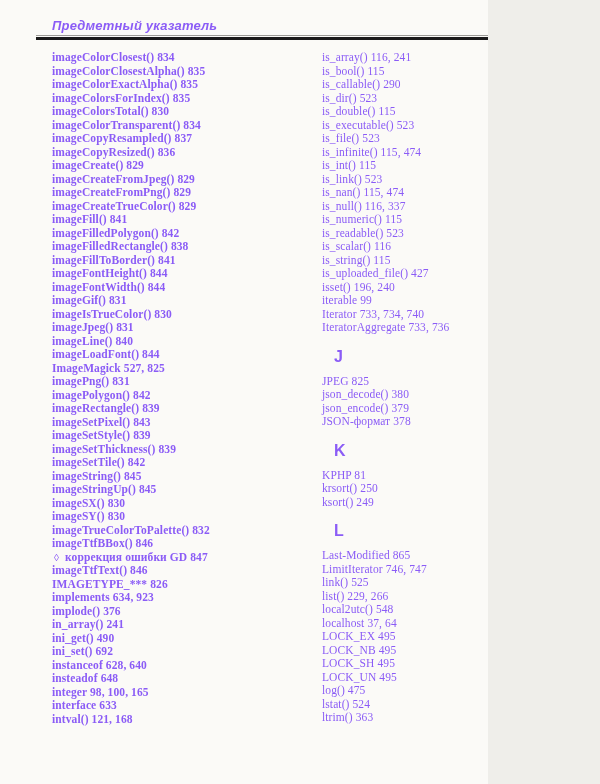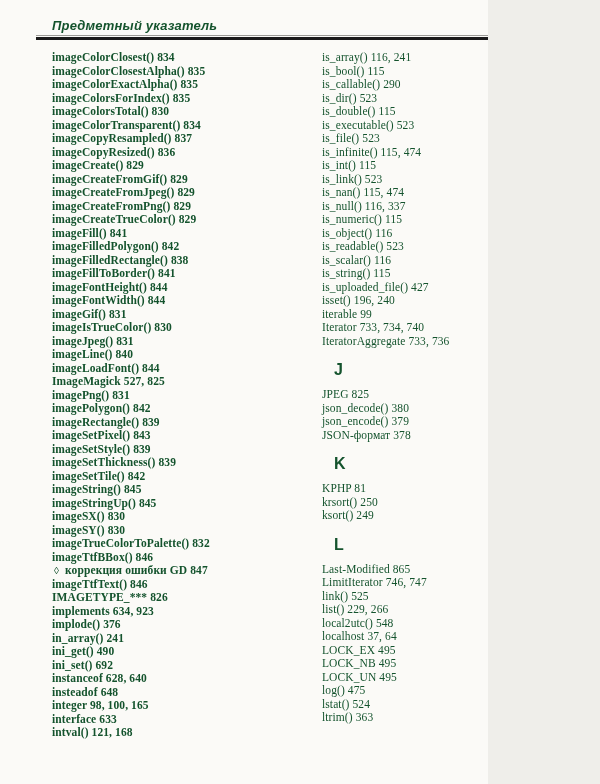--- a/index.html
+++ b/index.html
@@ -5,21 +5,21 @@
   html, body { margin: 0; padding: 0; }
   body {
     width: 600px; height: 784px;
     background: #efeeea;
     font-family: "Liberation Serif", serif;
   }
   .page {
     position: relative;
     width: 488px; height: 784px;
     background: #fbfaf7;
-    color: #14532d;
+    color: #8b5cf6;
     overflow: hidden;
   }
   
   .header {
     position: absolute;
     left: 36px; top: 18px;
     width: 511px;
   }
   .header-row {
     display: flex;
@@ -85,21 +85,20 @@
     <div class="col col-left">
         <div class="entry"><span class="term">imageColorClosest()</span><span> </span><span class="pages">834</span></div>
         <div class="entry"><span class="term">imageColorClosestAlpha()</span><span> </span><span class="pages">835</span></div>
         <div class="entry"><span class="term">imageColorExactAlpha()</span><span> </span><span class="pages">835</span></div>
         <div class="entry"><span class="term">imageColorsForIndex()</span><span> </span><span class="pages">835</span></div>
         <div class="entry"><span class="term">imageColorsTotal()</span><span> </span><span class="pages">830</span></div>
         <div class="entry"><span class="term">imageColorTransparent()</span><span> </span><span class="pages">834</span></div>
         <div class="entry"><span class="term">imageCopyResampled()</span><span> </span><span class="pages">837</span></div>
         <div class="entry"><span class="term">imageCopyResized()</span><span> </span><span class="pages">836</span></div>
         <div class="entry"><span class="term">imageCreate()</span><span> </span><span class="pages">829</span></div>
-        <div class="entry"><span class="term">imageCreateFromGif()</span><span> </span><span class="pages">829</span></div>
         <div class="entry"><span class="term">imageCreateFromJpeg()</span><span> </span><span class="pages">829</span></div>
         <div class="entry"><span class="term">imageCreateFromPng()</span><span> </span><span class="pages">829</span></div>
         <div class="entry"><span class="term">imageCreateTrueColor()</span><span> </span><span class="pages">829</span></div>
         <div class="entry"><span class="term">imageFill()</span><span> </span><span class="pages">841</span></div>
         <div class="entry"><span class="term">imageFilledPolygon()</span><span> </span><span class="pages">842</span></div>
         <div class="entry"><span class="term">imageFilledRectangle()</span><span> </span><span class="pages">838</span></div>
         <div class="entry"><span class="term">imageFillToBorder()</span><span> </span><span class="pages">841</span></div>
         <div class="entry"><span class="term">imageFontHeight()</span><span> </span><span class="pages">844</span></div>
         <div class="entry"><span class="term">imageFontWidth()</span><span> </span><span class="pages">844</span></div>
         <div class="entry"><span class="term">imageGif()</span><span> </span><span class="pages">831</span></div>
@@ -142,21 +141,20 @@
         <div class="entry"><span class="term">is_dir()</span><span> </span><span class="pages">523</span></div>
         <div class="entry"><span class="term">is_double()</span><span> </span><span class="pages">115</span></div>
         <div class="entry"><span class="term">is_executable()</span><span> </span><span class="pages">523</span></div>
         <div class="entry"><span class="term">is_file()</span><span> </span><span class="pages">523</span></div>
         <div class="entry"><span class="term">is_infinite()</span><span> </span><span class="pages">115, 474</span></div>
         <div class="entry"><span class="term">is_int()</span><span> </span><span class="pages">115</span></div>
         <div class="entry"><span class="term">is_link()</span><span> </span><span class="pages">523</span></div>
         <div class="entry"><span class="term">is_nan()</span><span> </span><span class="pages">115, 474</span></div>
         <div class="entry"><span class="term">is_null()</span><span> </span><span class="pages">116, 337</span></div>
         <div class="entry"><span class="term">is_numeric()</span><span> </span><span class="pages">115</span></div>
-        <div class="entry"><span class="term">is_object()</span><span> </span><span class="pages">116</span></div>
         <div class="entry"><span class="term">is_readable()</span><span> </span><span class="pages">523</span></div>
         <div class="entry"><span class="term">is_scalar()</span><span> </span><span class="pages">116</span></div>
         <div class="entry"><span class="term">is_string()</span><span> </span><span class="pages">115</span></div>
         <div class="entry"><span class="term">is_uploaded_file()</span><span> </span><span class="pages">427</span></div>
         <div class="entry"><span class="term">isset()</span><span> </span><span class="pages">196, 240</span></div>
         <div class="entry"><span class="term">iterable</span><span> </span><span class="pages">99</span></div>
         <div class="entry"><span class="term">Iterator</span><span> </span><span class="pages">733, 734, 740</span></div>
         <div class="entry"><span class="term">IteratorAggregate</span><span> </span><span class="pages">733, 736</span></div>
         <div class="section-heading">J</div>
         <div class="entry"><span class="term">JPEG</span><span> </span><span class="pages">825</span></div>
@@ -169,20 +167,21 @@
         <div class="entry"><span class="term">ksort()</span><span> </span><span class="pages">249</span></div>
         <div class="section-heading">L</div>
         <div class="entry"><span class="term">Last-Modified</span><span> </span><span class="pages">865</span></div>
         <div class="entry"><span class="term">LimitIterator</span><span> </span><span class="pages">746, 747</span></div>
         <div class="entry"><span class="term">link()</span><span> </span><span class="pages">525</span></div>
         <div class="entry"><span class="term">list()</span><span> </span><span class="pages">229, 266</span></div>
         <div class="entry"><span class="term">local2utc()</span><span> </span><span class="pages">548</span></div>
         <div class="entry"><span class="term">localhost</span><span> </span><span class="pages">37, 64</span></div>
         <div class="entry"><span class="term">LOCK_EX</span><span> </span><span class="pages">495</span></div>
         <div class="entry"><span class="term">LOCK_NB</span><span> </span><span class="pages">495</span></div>
+        <div class="entry"><span class="term">LOCK_SH</span><span> </span><span class="pages">495</span></div>
         <div class="entry"><span class="term">LOCK_UN</span><span> </span><span class="pages">495</span></div>
         <div class="entry"><span class="term">log()</span><span> </span><span class="pages">475</span></div>
         <div class="entry"><span class="term">lstat()</span><span> </span><span class="pages">524</span></div>
         <div class="entry"><span class="term">ltrim()</span><span> </span><span class="pages">363</span></div>
       </div>
   </div>
 
 </div>
 
 </body></html>

